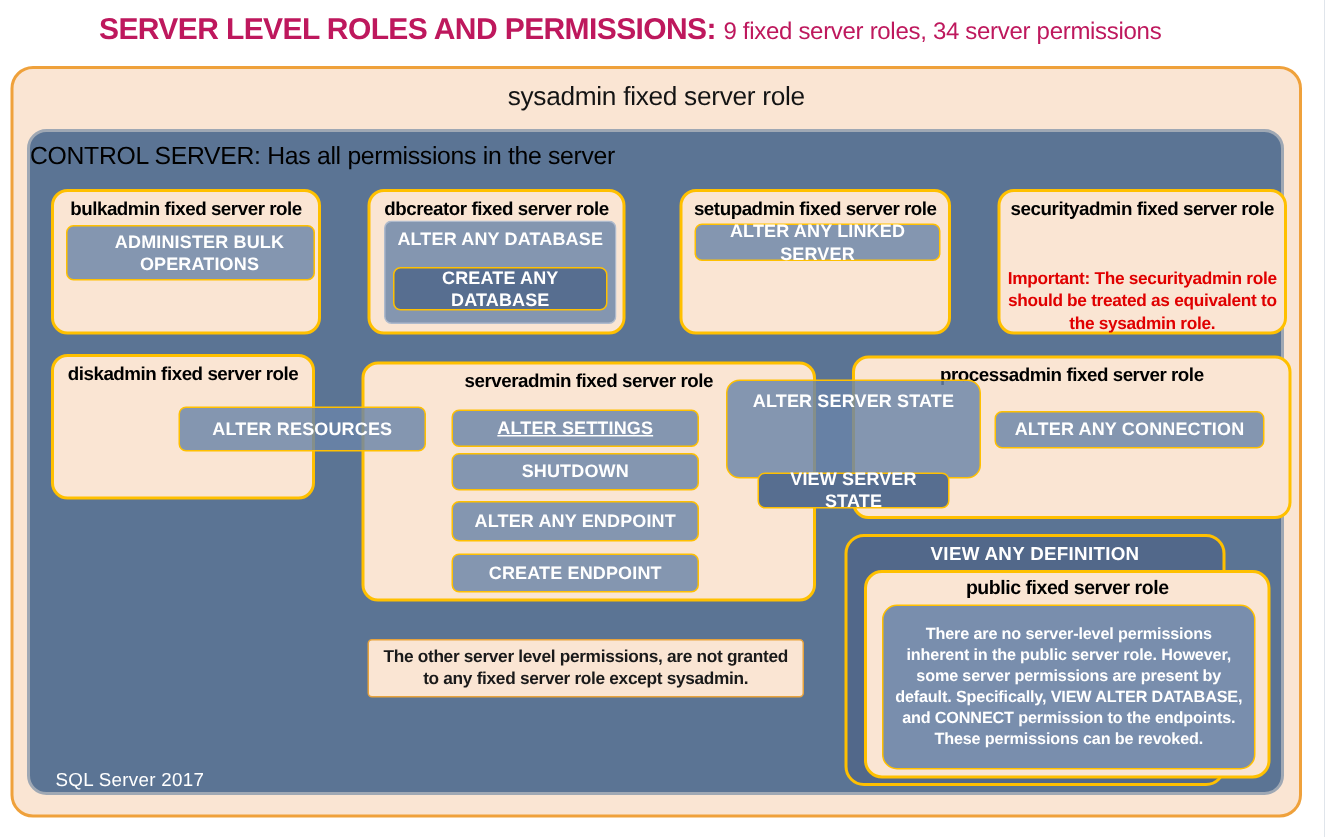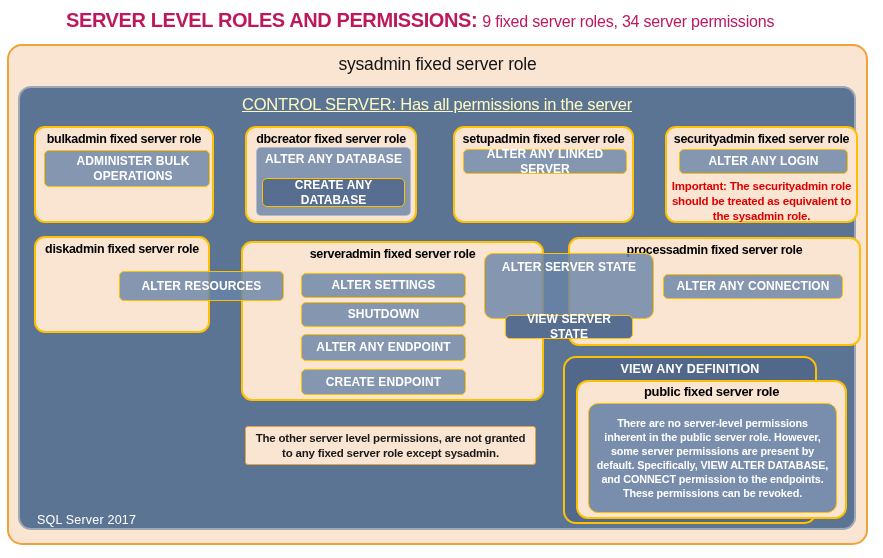--- a/index.html
+++ b/index.html
@@ -14,22 +14,22 @@
 
   
   .sysadmin-box { position:absolute; left:7px; top:44px; width:861px; height:501px;
     background:#fae5d3; border:2.5px solid #efa13b; border-radius:15px; }
   .sysadmin-label { margin-top:8px; text-align:center; font-size:17.5px; color:#141414;
     letter-spacing:-0.2px; }
 
   
   .control-box { position:absolute; left:9px; top:40px; width:838px; height:444px;
     background:#5b7494; border:2px solid #9fa8b4; border-radius:13px; }
-  .control-label { margin-top:7px; text-align:center; font-size:16.5px; color:#fef9c3;
-    letter-spacing:-0.2px;text-decoration:underline; }
+  .control-label { margin-top:7px; font-size:16.5px; color:#000000;
+    letter-spacing:-0.2px; }
 
   
   .role { position:absolute; background:#fae5d3; border:2px solid #ffc000; border-radius:11px; }
   .role-title { margin-top:4px; text-align:center; font-size:12.5px; font-weight:bold;
     color:#000000; letter-spacing:-0.3px; white-space:nowrap; }
 
   
   .perm { position:absolute; background:rgba(106,132,168,0.82); border:1.5px solid #ffc000;
     border-radius:5px; color:#ffffff; font-weight:bold; font-size:12px; letter-spacing:0.1px;
     display:flex; align-items:center; justify-content:center; text-align:center;
@@ -96,31 +96,30 @@
         </div>
       </div>
 
       <div class="role" style="left:433px; top:38px; width:181px; height:97px;">
         <div class="role-title">setupadmin fixed server role</div>
         <div class="perm" style="left:8px; top:21px; width:164px; height:25px;">ALTER ANY LINKED SERVER</div>
       </div>
 
       <div class="role" style="left:645px; top:38px; width:193px; height:97px;">
         <div class="role-title">securityadmin fixed server role</div>
-        <div class="perm" style="left:12px; top:21px; width:169px; height:25px;">ALTER ANY LOGIN</div>
         <div class="warning">Important: The securityadmin role should be treated as equivalent to the sysadmin role.</div>
       </div>
 
       <div class="role" style="left:14px; top:148px; width:176px; height:97px;">
         <div class="role-title">diskadmin fixed server role</div>
       </div>
 
       <div class="role" style="left:221px; top:153px; width:303px; height:160px;">
         <div class="role-title">serveradmin fixed server role</div>
-        <div class="perm" style="left:58px; top:30px; width:165px; height:25px;">ALTER SETTINGS</div>
+        <div class="perm" style="left:58px; top:30px; width:165px; height:25px;text-decoration:underline;">ALTER SETTINGS</div>
         <div class="perm" style="left:58px; top:59px; width:165px; height:25px;">SHUTDOWN</div>
         <div class="perm" style="left:58px; top:91px; width:165px; height:27px;">ALTER ANY ENDPOINT</div>
         <div class="perm" style="left:58px; top:126px; width:165px; height:26px;">CREATE ENDPOINT</div>
       </div>
 
       <div class="perm" style="left:99px; top:183px; width:165px; height:30px; z-index:5;">ALTER RESOURCES</div>
 
       <div class="perm" style="left:464px; top:165px; width:170px; height:66px; z-index:5; border-radius:9px;">
         <span class="toplabel" style="top:6px;">ALTER SERVER STATE</span>
         <div class="perm dark" style="left:20px; top:33px; width:128px; height:24px;margin-top:28px;">VIEW SERVER STATE</div>

